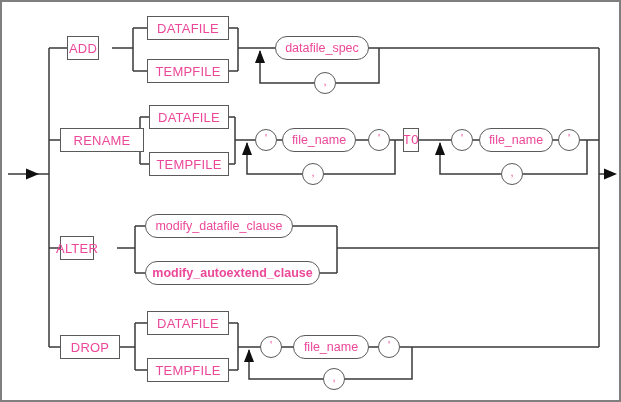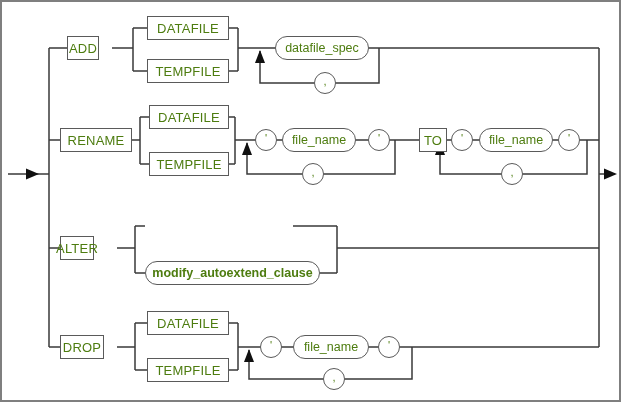--- a/index.html
+++ b/index.html
@@ -18,21 +18,21 @@
     width: 621px; height: 402px;
   }
   .node {
     position: absolute;
     box-sizing: border-box;
     background: #ffffff;
     display: flex;
     align-items: center;
     justify-content: center;
     white-space: nowrap;
-    color: #4d7c0f;
+    color: #ec4899;
   }
   .kw {
     border: 1.5px solid #5a5a5a;
     height: 24px;
     font-size: 13px;
     letter-spacing: 0.2px;
   }
   .ov {
     border: 1.4px solid #5a5a5a;
     height: 24px;
@@ -76,37 +76,38 @@
     <path d="M597 46 V345 M597 172 H613"></path>
     <polygon points="615,172 602,166.5 602,177.5"></polygon>
   </svg>
 
   <div class="node kw" style="left:65px;top:34px;width:32px;">ADD</div>
   <div class="node kw" style="left:145px;top:14px;width:82px;">DATAFILE</div>
   <div class="node kw" style="left:145px;top:57px;width:82px;">TEMPFILE</div>
   <div class="node ov" style="left:273px;top:34px;width:94px;">datafile_spec</div>
   <div class="node pc c" style="left:312px;top:70px;">,</div>
 
-  <div class="node kw" style="left:58px;top:126px;width:72px;">RENAME</div>
+  <div class="node kw" style="left:58px;top:126px;width:84px;">RENAME</div>
   <div class="node kw" style="left:147px;top:103px;width:80px;">DATAFILE</div>
   <div class="node kw" style="left:147px;top:150px;width:80px;">TEMPFILE</div>
   <div class="node pc q" style="left:253px;top:127px;">'</div>
   <div class="node ov" style="left:280px;top:126px;width:74px;">file_name</div>
   <div class="node pc q" style="left:366px;top:127px;">'</div>
   <div class="node pc c" style="left:300px;top:161px;">,</div>
-  <div class="node kw" style="left:417px;top:126px;width:28px;">TO</div>
+  <div class="node kw" style="left:401px;top:126px;width:16px;font-family:Liberation Mono, monospace;">TO</div>
   <div class="node pc q" style="left:449px;top:127px;">'</div>
   <div class="node ov" style="left:477px;top:126px;width:74px;">file_name</div>
   <div class="node pc q" style="left:556px;top:127px;">'</div>
   <div class="node pc c" style="left:499px;top:161px;">,</div>
 
   <div class="node kw" style="left:58px;top:234px;width:34px;">ALTER</div>
+  <div class="node ov" style="left:143px;top:212px;width:148px;">modify_datafile_clause</div>
   <div class="node ov" style="left:143px;top:259px;width:175px;font-weight:bold;">modify_autoextend_clause</div>
 
-  <div class="node kw" style="left:58px;top:333px;width:44px;">DROP</div>
+  <div class="node kw" style="left:58px;top:333px;width:60px;">DROP</div>
   <div class="node kw" style="left:145px;top:309px;width:82px;">DATAFILE</div>
   <div class="node kw" style="left:145px;top:356px;width:82px;">TEMPFILE</div>
   <div class="node pc q" style="left:258px;top:334px;">'</div>
   <div class="node ov" style="left:291px;top:333px;width:76px;">file_name</div>
   <div class="node pc q" style="left:376px;top:334px;">'</div>
   <div class="node pc c" style="left:321px;top:366px;">,</div>
 
 </div>
 
 </body></html>

